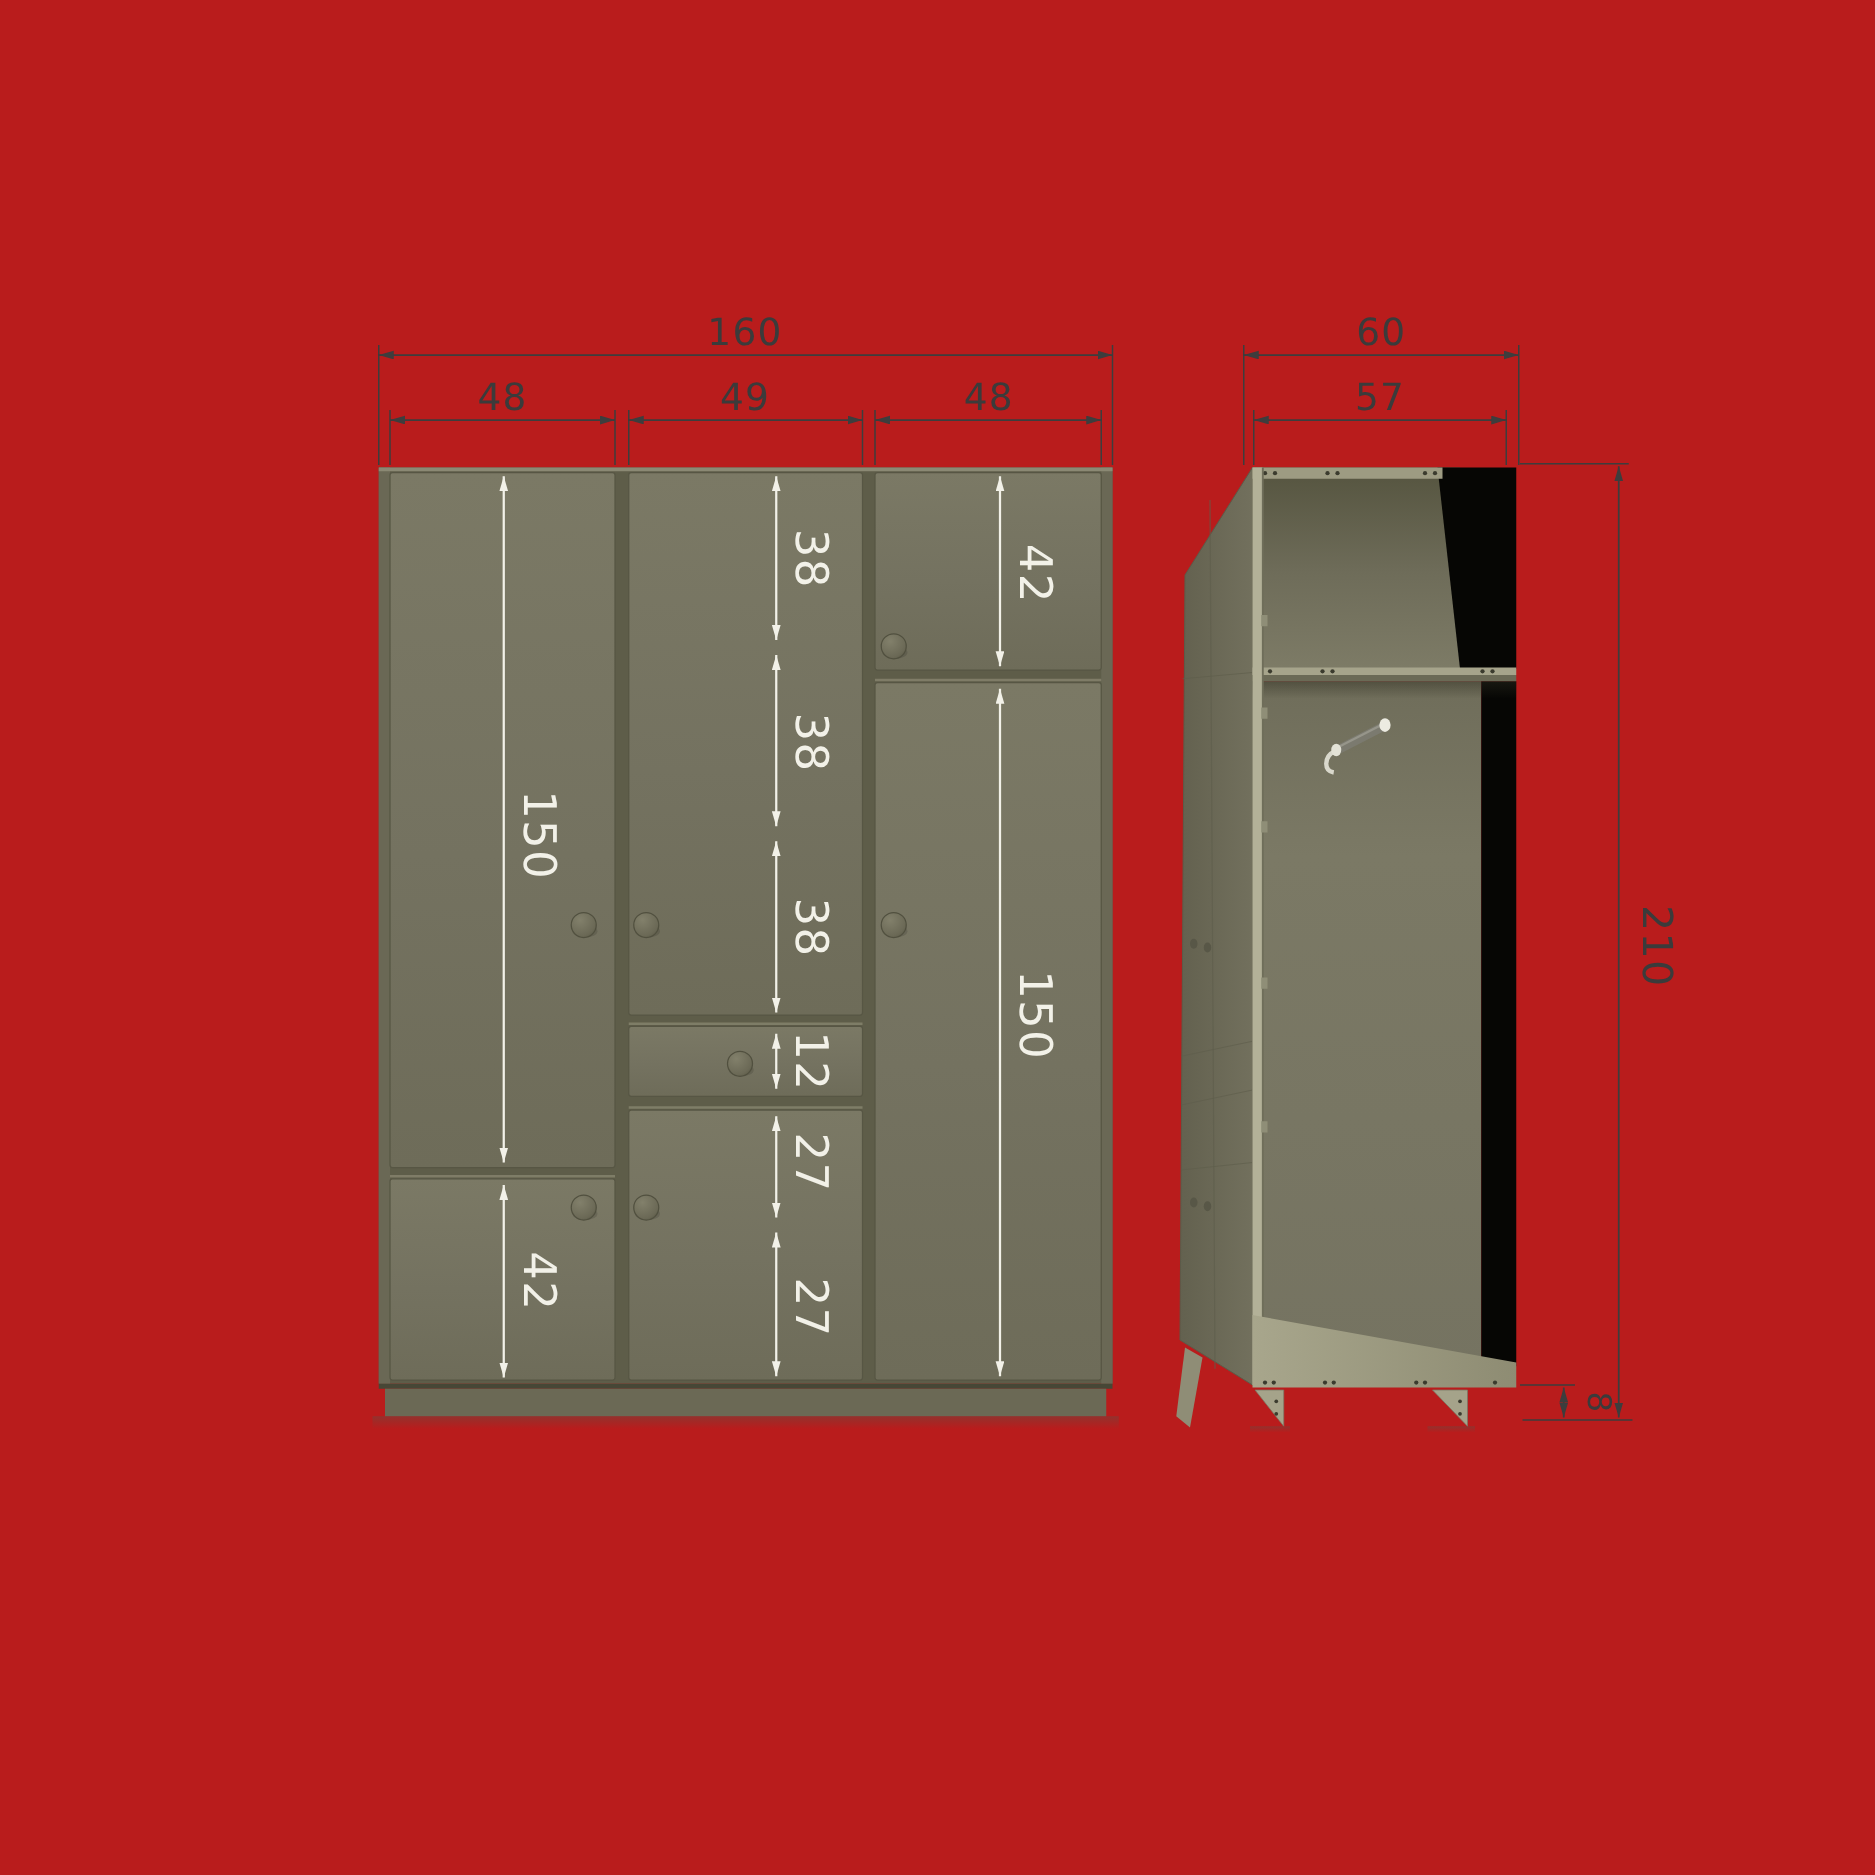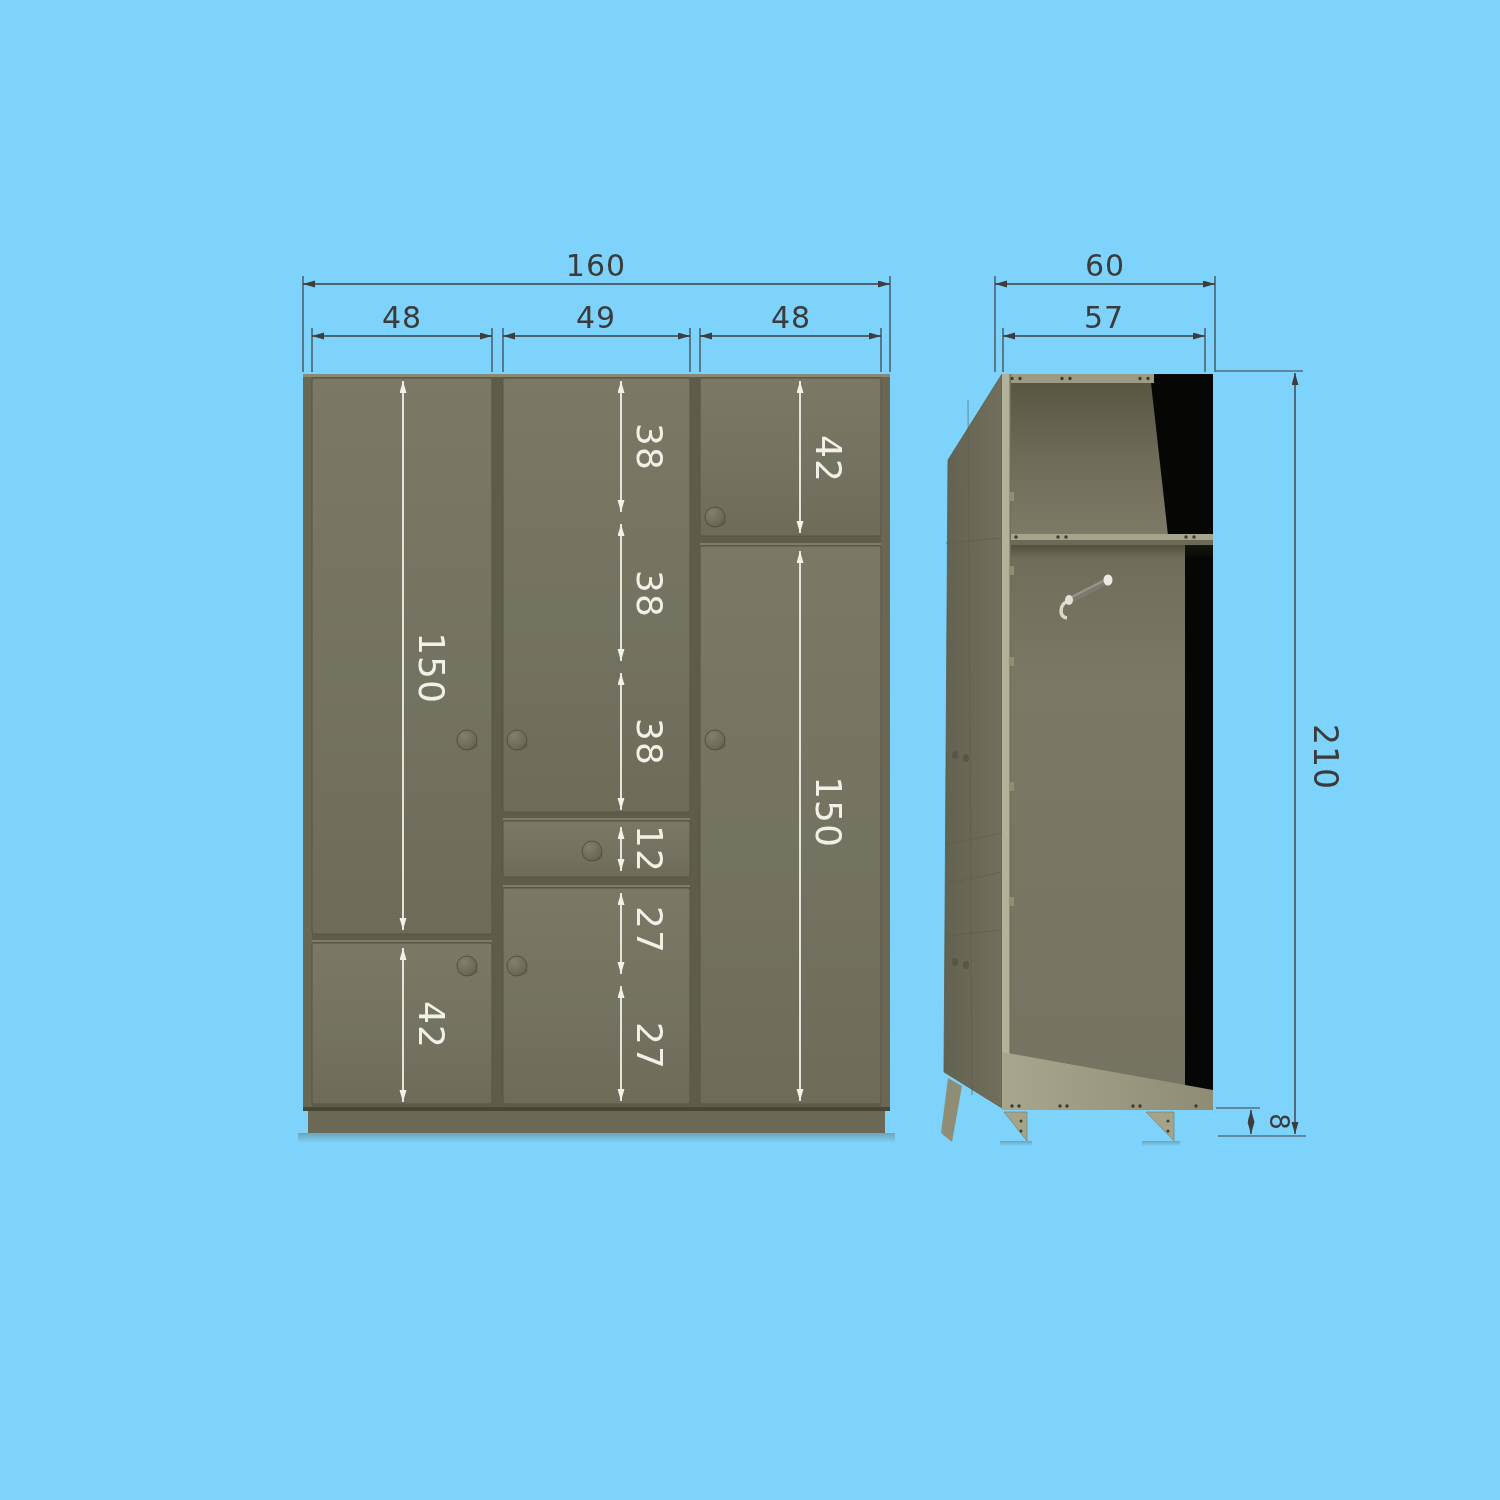--- a/index.html
+++ b/index.html
@@ -1,16 +1,16 @@
 <!DOCTYPE html>
 <html><head>
 <meta charset="utf-8">
 <style>
   html,body{margin:0;padding:0;background:#ffffff;}
-  .canvas{width:1500px;height:1500px;position:relative;background:#7dd3fc;overflow:hidden;}
+  .canvas{width:1500px;height:1500px;position:relative;background:#b91c1c;overflow:hidden;}
   svg{display:block;}
   text{font-family:"DejaVu Sans","Liberation Sans",sans-serif;}
   .dimTxtB{fill:#3b3b3b;font-size:30px;letter-spacing:1px;}
   .dimTxtB-sm{fill:#3b3b3b;font-size:26px;letter-spacing:1px;}
   .dimTxtB-v{fill:#3b3b3b;font-size:33px;letter-spacing:1px;}
   .dimTxtW{fill:#f2f1e8;font-size:36px;letter-spacing:1px;}
   .dimLineB{stroke:#3d3d3d;stroke-width:1.4;fill:none;}
   .extLineB{stroke:#3d3d3d;stroke-width:1.2;fill:none;}
   .dimLineW{stroke:#f2f1e8;stroke-width:1.8;fill:none;}
   .seam{stroke:#5f5e4c;stroke-width:1;opacity:.65;}

